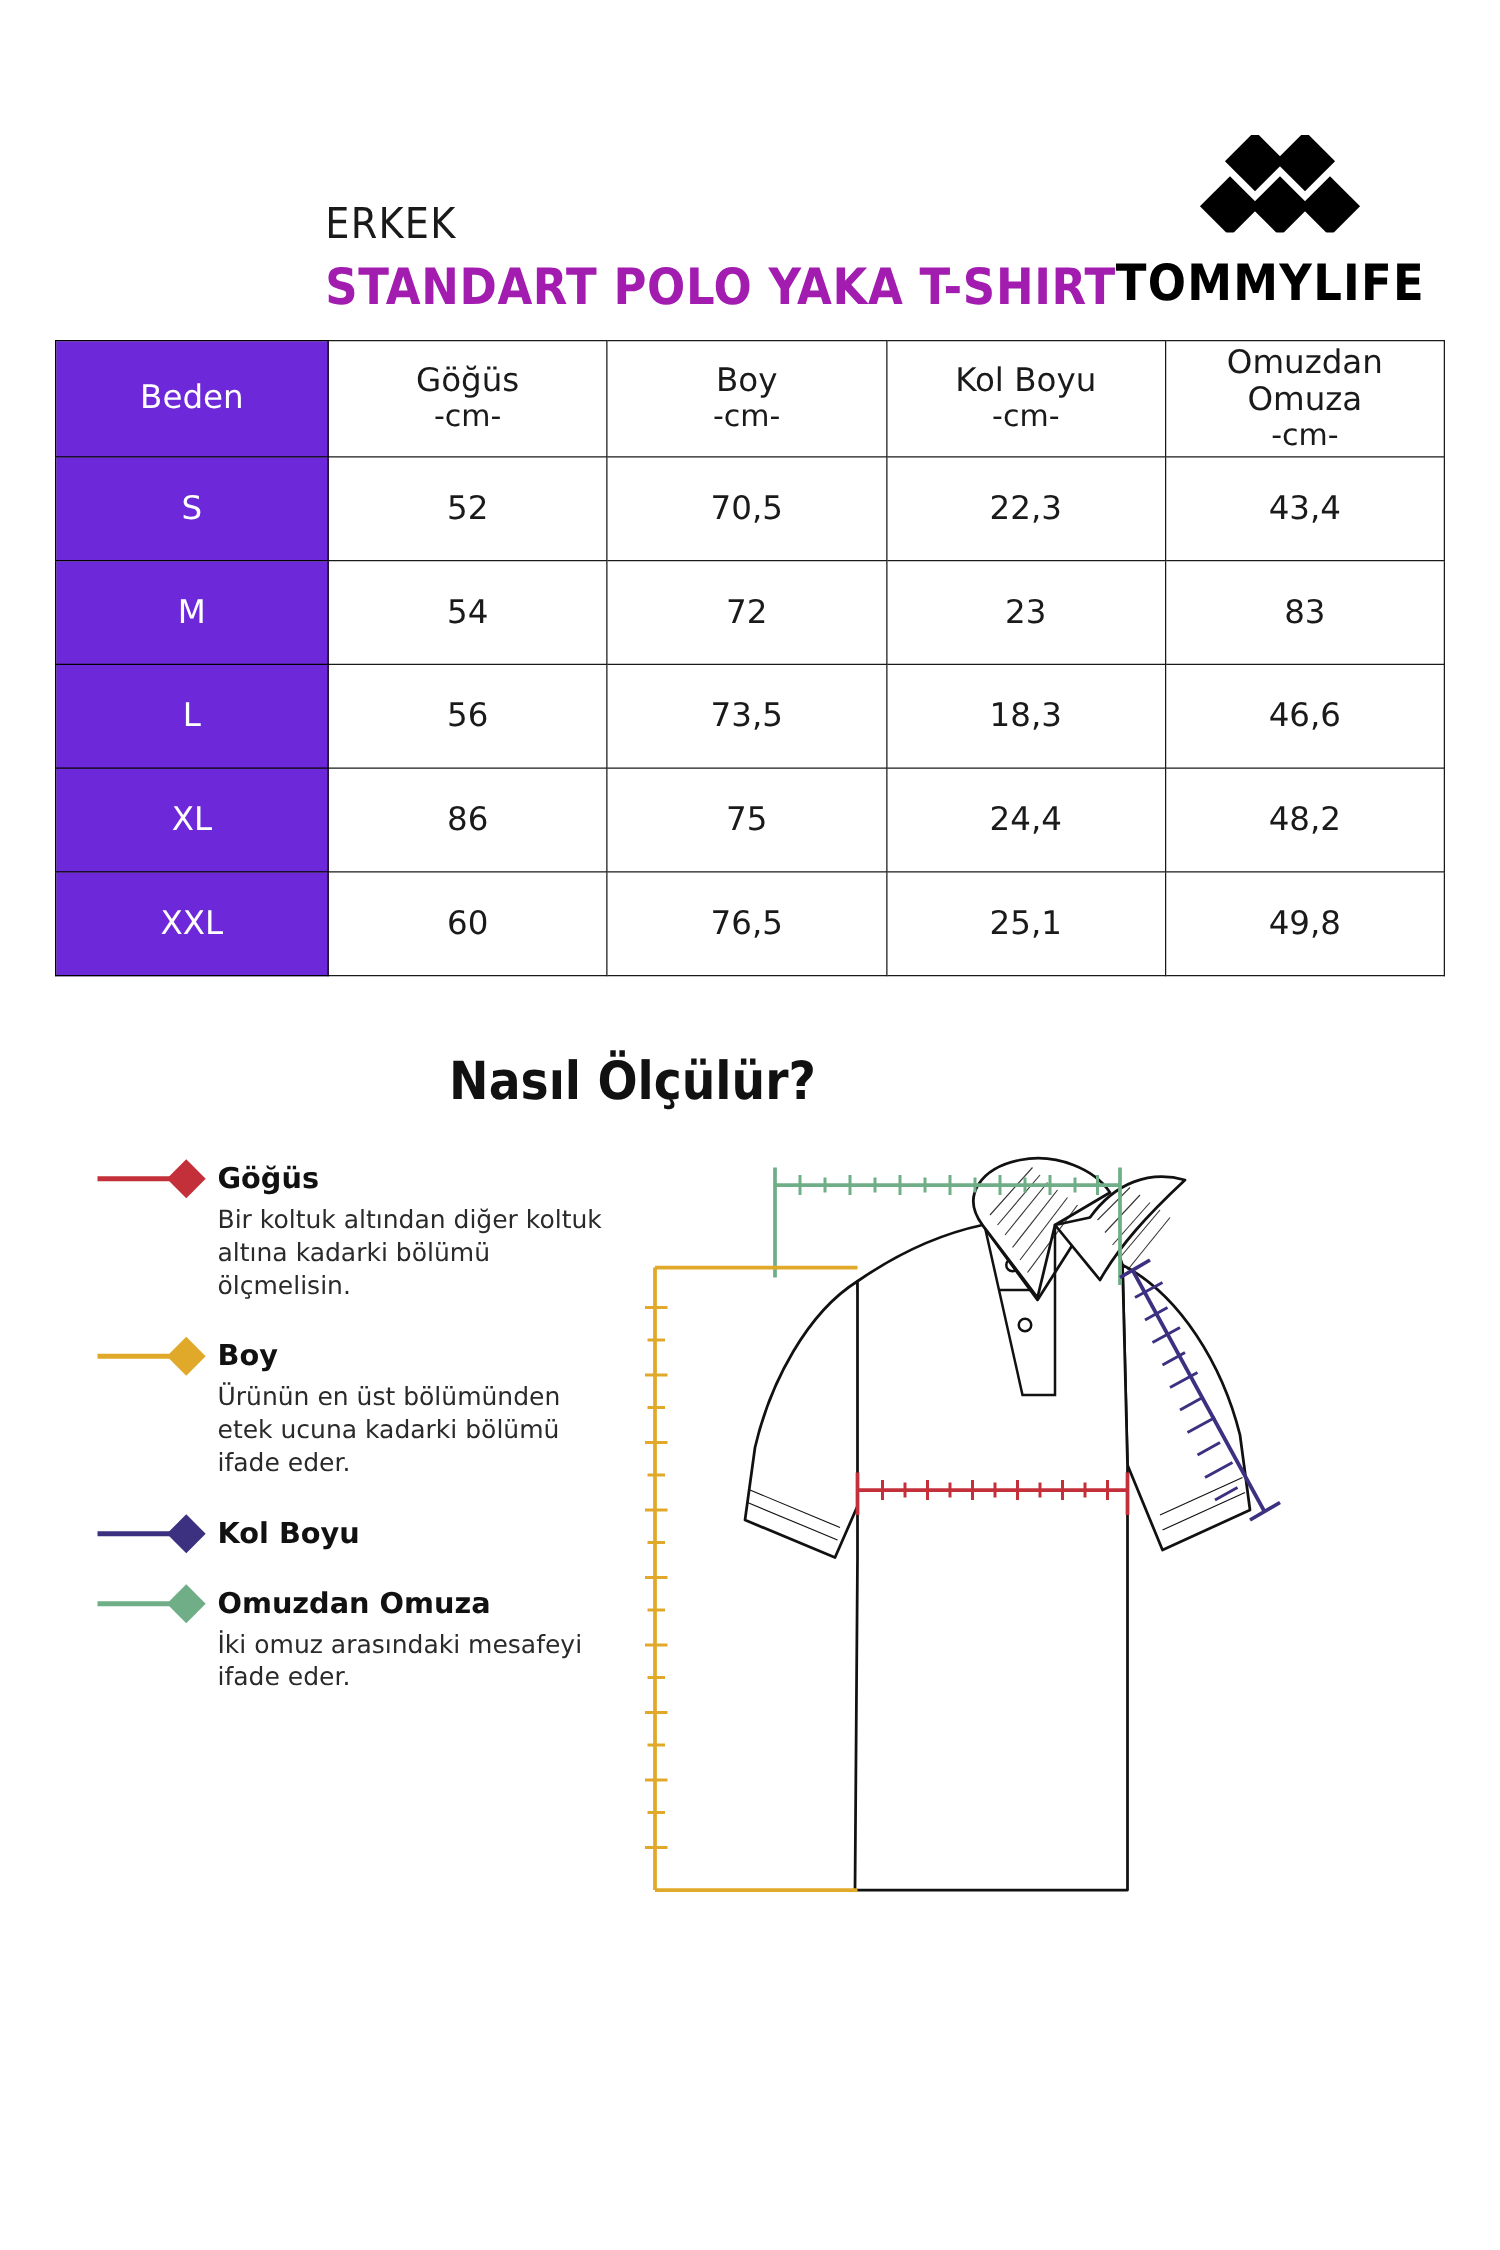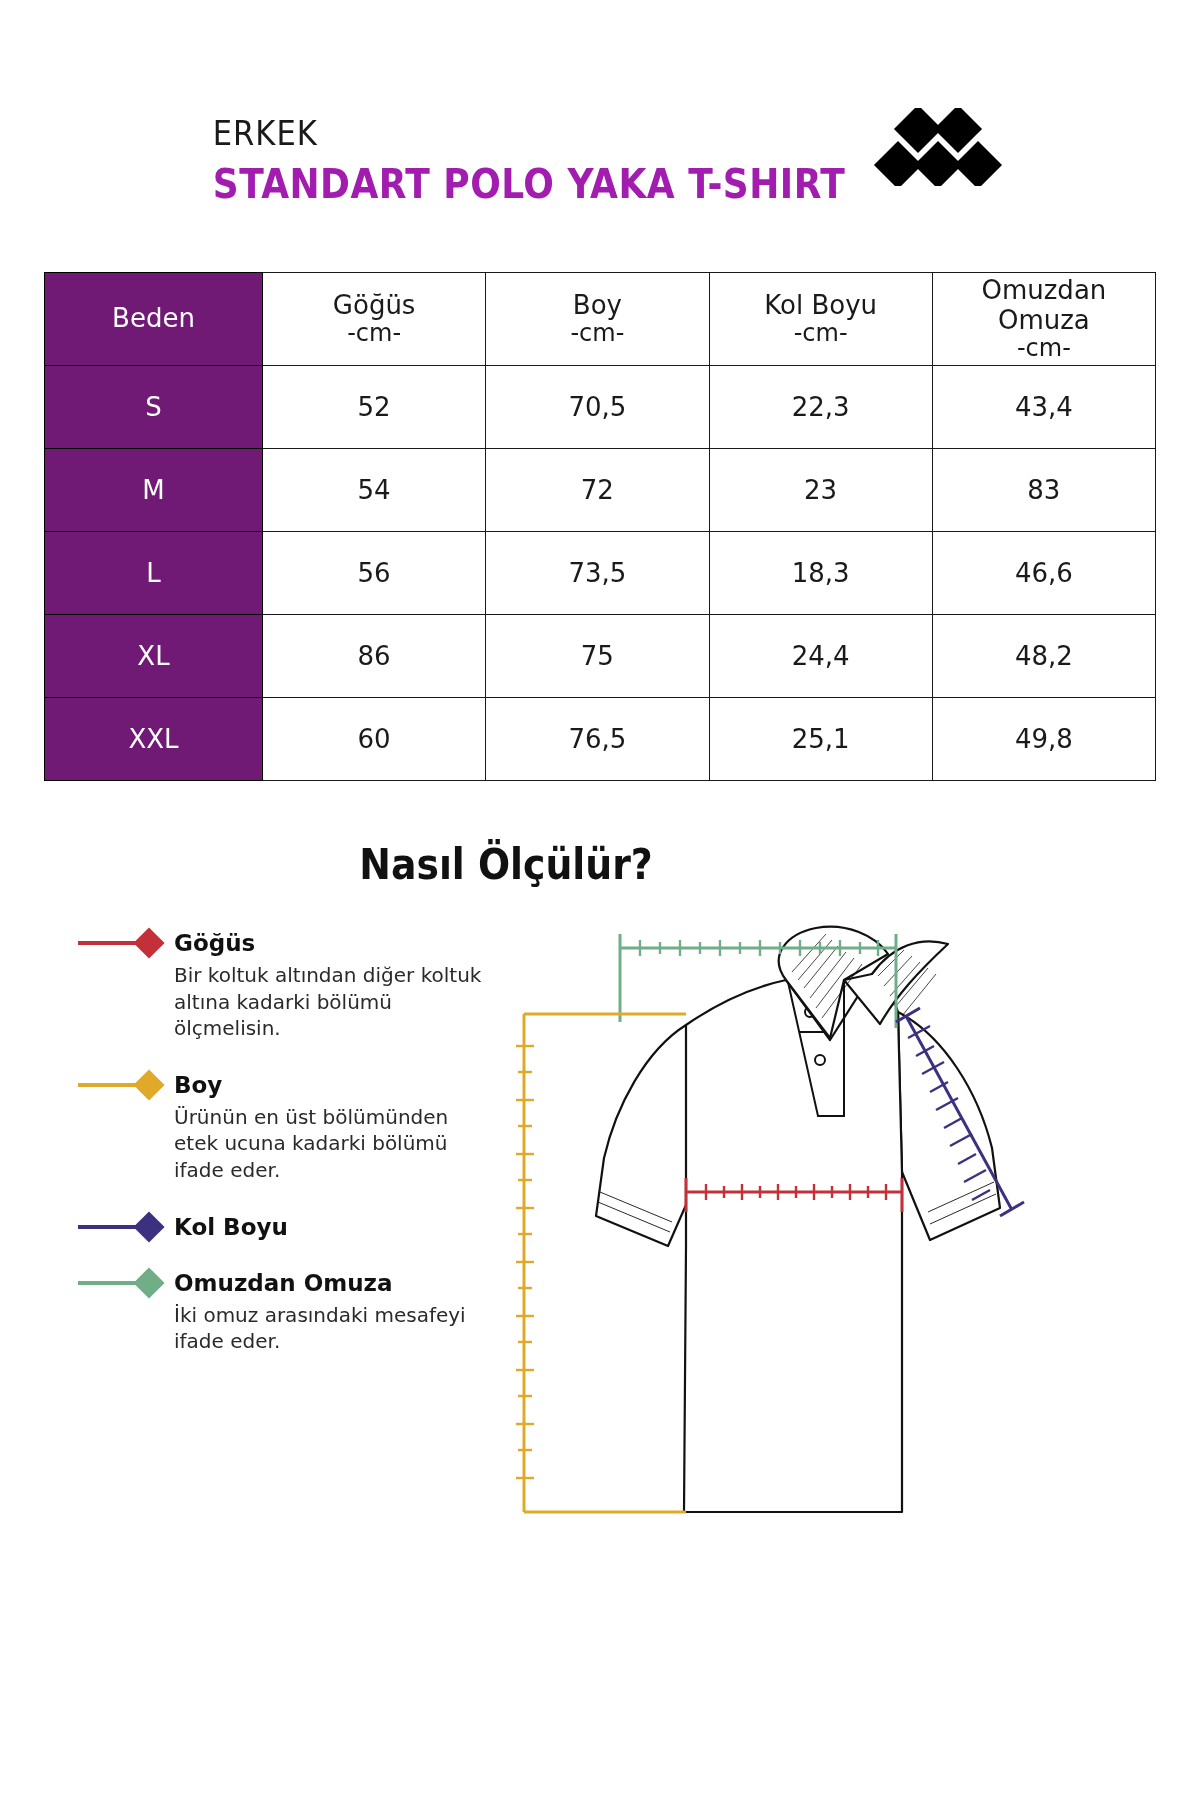--- a/index.html
+++ b/index.html
@@ -12,25 +12,25 @@
   }
   .page {
     position: relative;
     width: 1200px; height: 1800px;
     padding: 0;
   }
 
   
   .header {
     position: absolute;
-    left: 60px; top: 108px;
+    left: 32px; top: 108px;
     width: 1112px;
     display: flex;
     align-items: flex-end;
-    justify-content: center;
+    justify-content: flex-end;
   }
   .title-block { line-height: 1; }
   .kicker {
     font-family: "DejaVu Sans Condensed", "Liberation Sans", sans-serif;
     font-size: 34px;
     letter-spacing: 1px;
     color: #1a1a1a;
     font-weight: 400;
     margin-bottom: 14px;
   }
@@ -76,21 +76,21 @@
     height: 83px;
     padding: 0 4px;
   }
   .size-table thead th {
     height: 93px;
     font-size: 26px;
     line-height: 1.12;
   }
   .col-beden { width: 218px; }
   .hdr-beden, .cell-beden {
-    background: #701a75;
+    background: #6d28d9;
     color: #ffffff !important;
     border-color: #000000 !important;
   }
   .sub { display: block; font-size: 24px; }
 
   
   .how-title {
     position: absolute;
     left: 0; top: 840px;
     width: 1012px;
@@ -158,20 +158,21 @@
         <svg width="170" height="78" viewBox="0 0 170 78" aria-hidden="true">
           <g fill="#000000">
             <rect x="56" y="4" width="34" height="34" transform="rotate(45 73 21)"></rect>
             <rect x="96" y="4" width="34" height="34" transform="rotate(45 113 21)"></rect>
             <rect x="36" y="40" width="34" height="34" transform="rotate(45 53 57)"></rect>
             <rect x="76" y="40" width="34" height="34" transform="rotate(45 93 57)"></rect>
             <rect x="116" y="40" width="34" height="34" transform="rotate(45 133 57)"></rect>
           </g>
         </svg>
       </div>
+      <div class="brand-name">TOMMYLIFE</div>
     </div>
   </div>
 
   <table class="size-table">
     <colgroup>
       <col class="col-beden">
       <col>
         <col>
         <col>
         <col>

